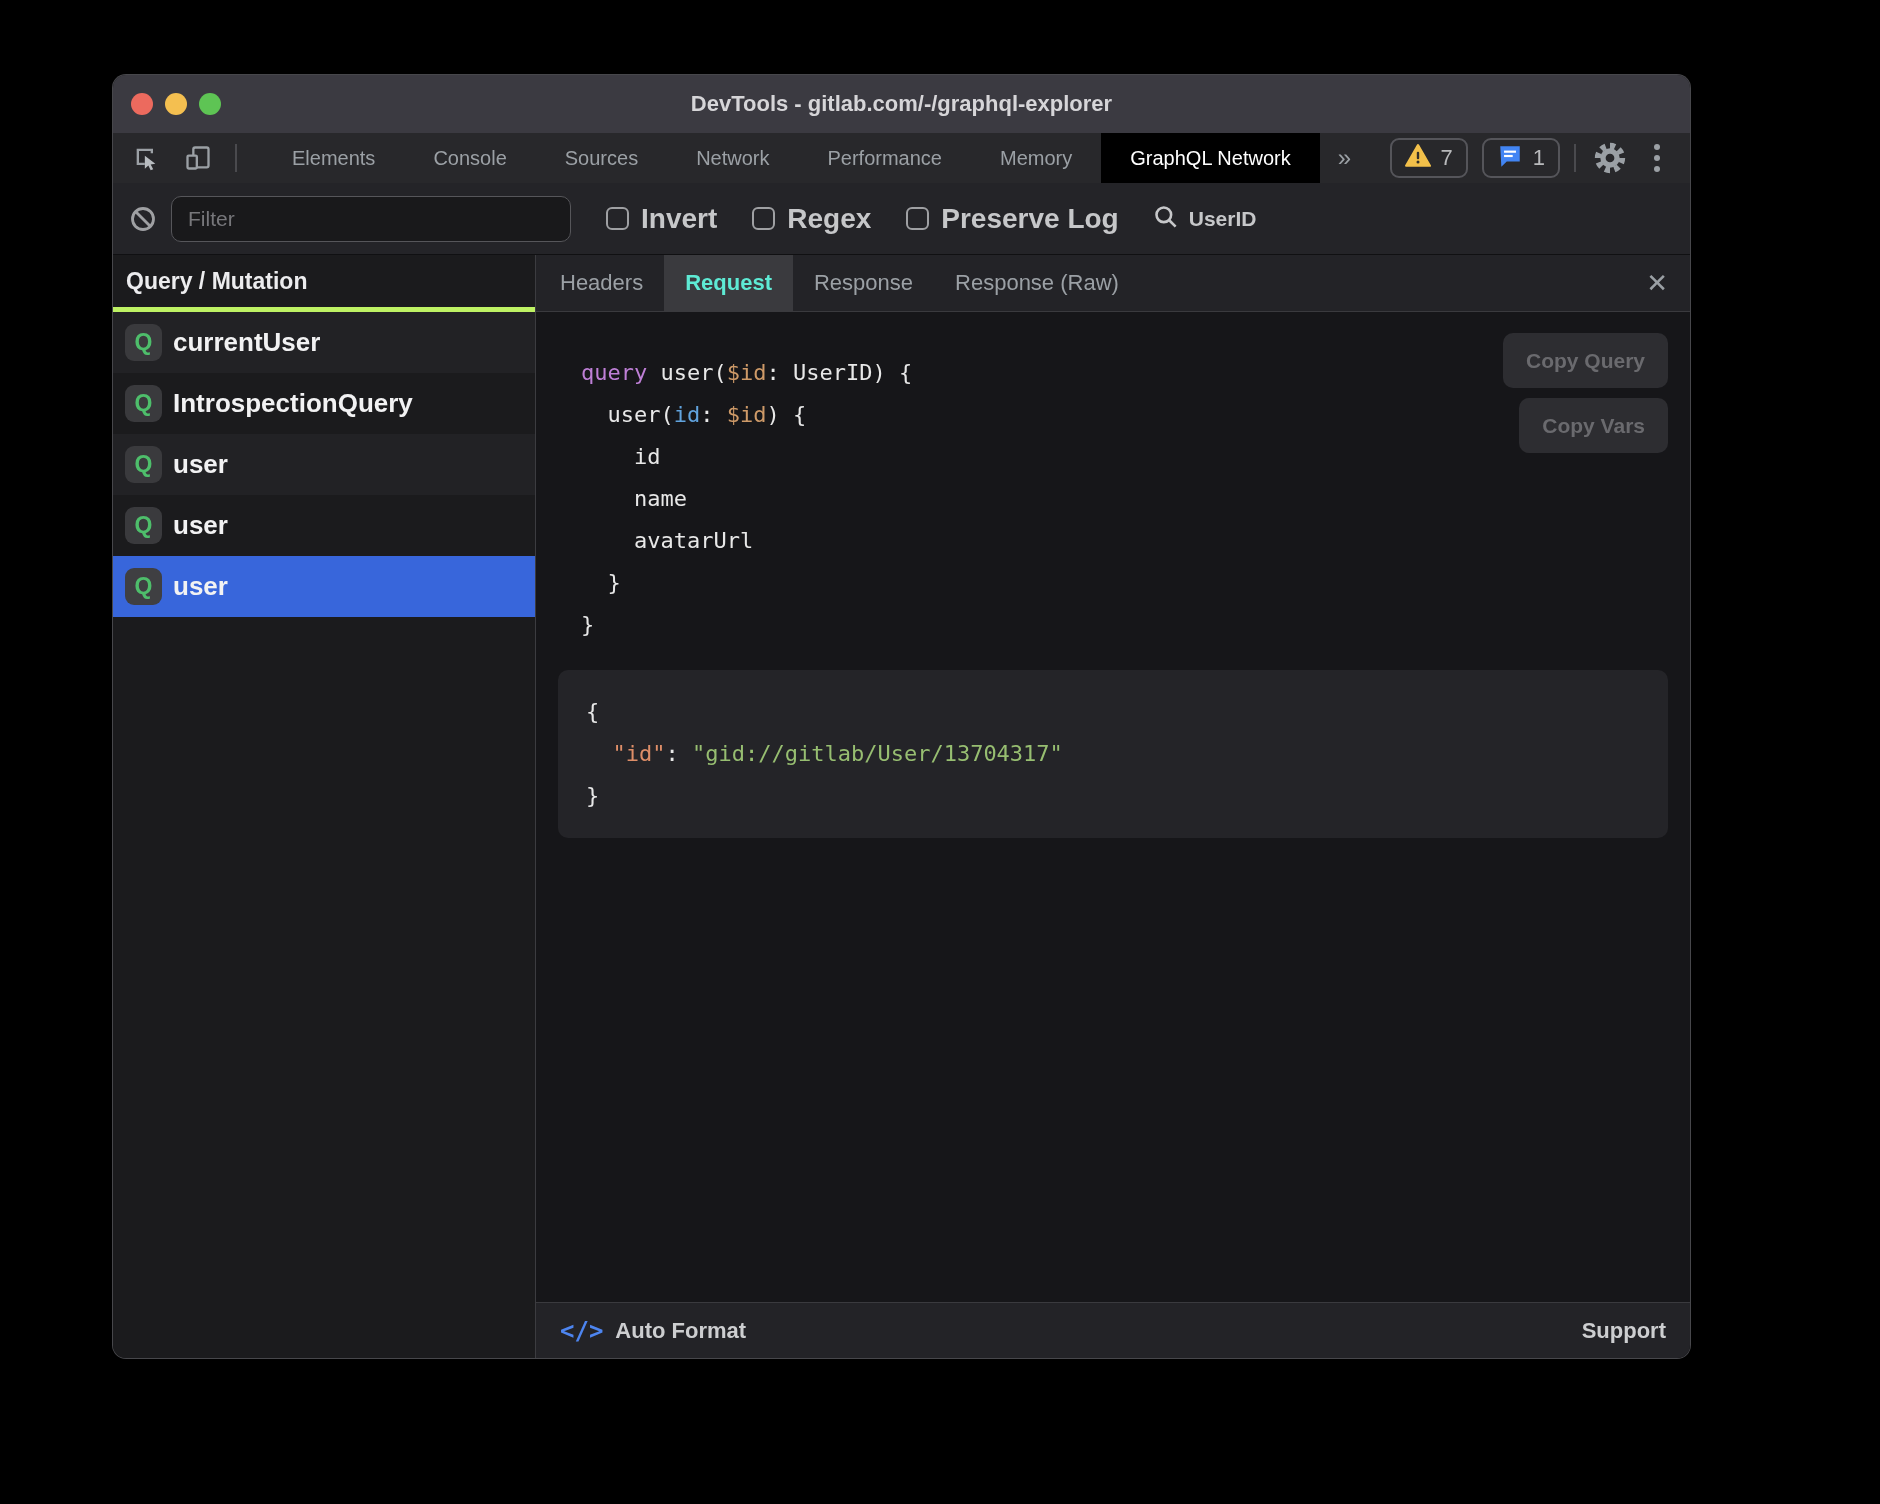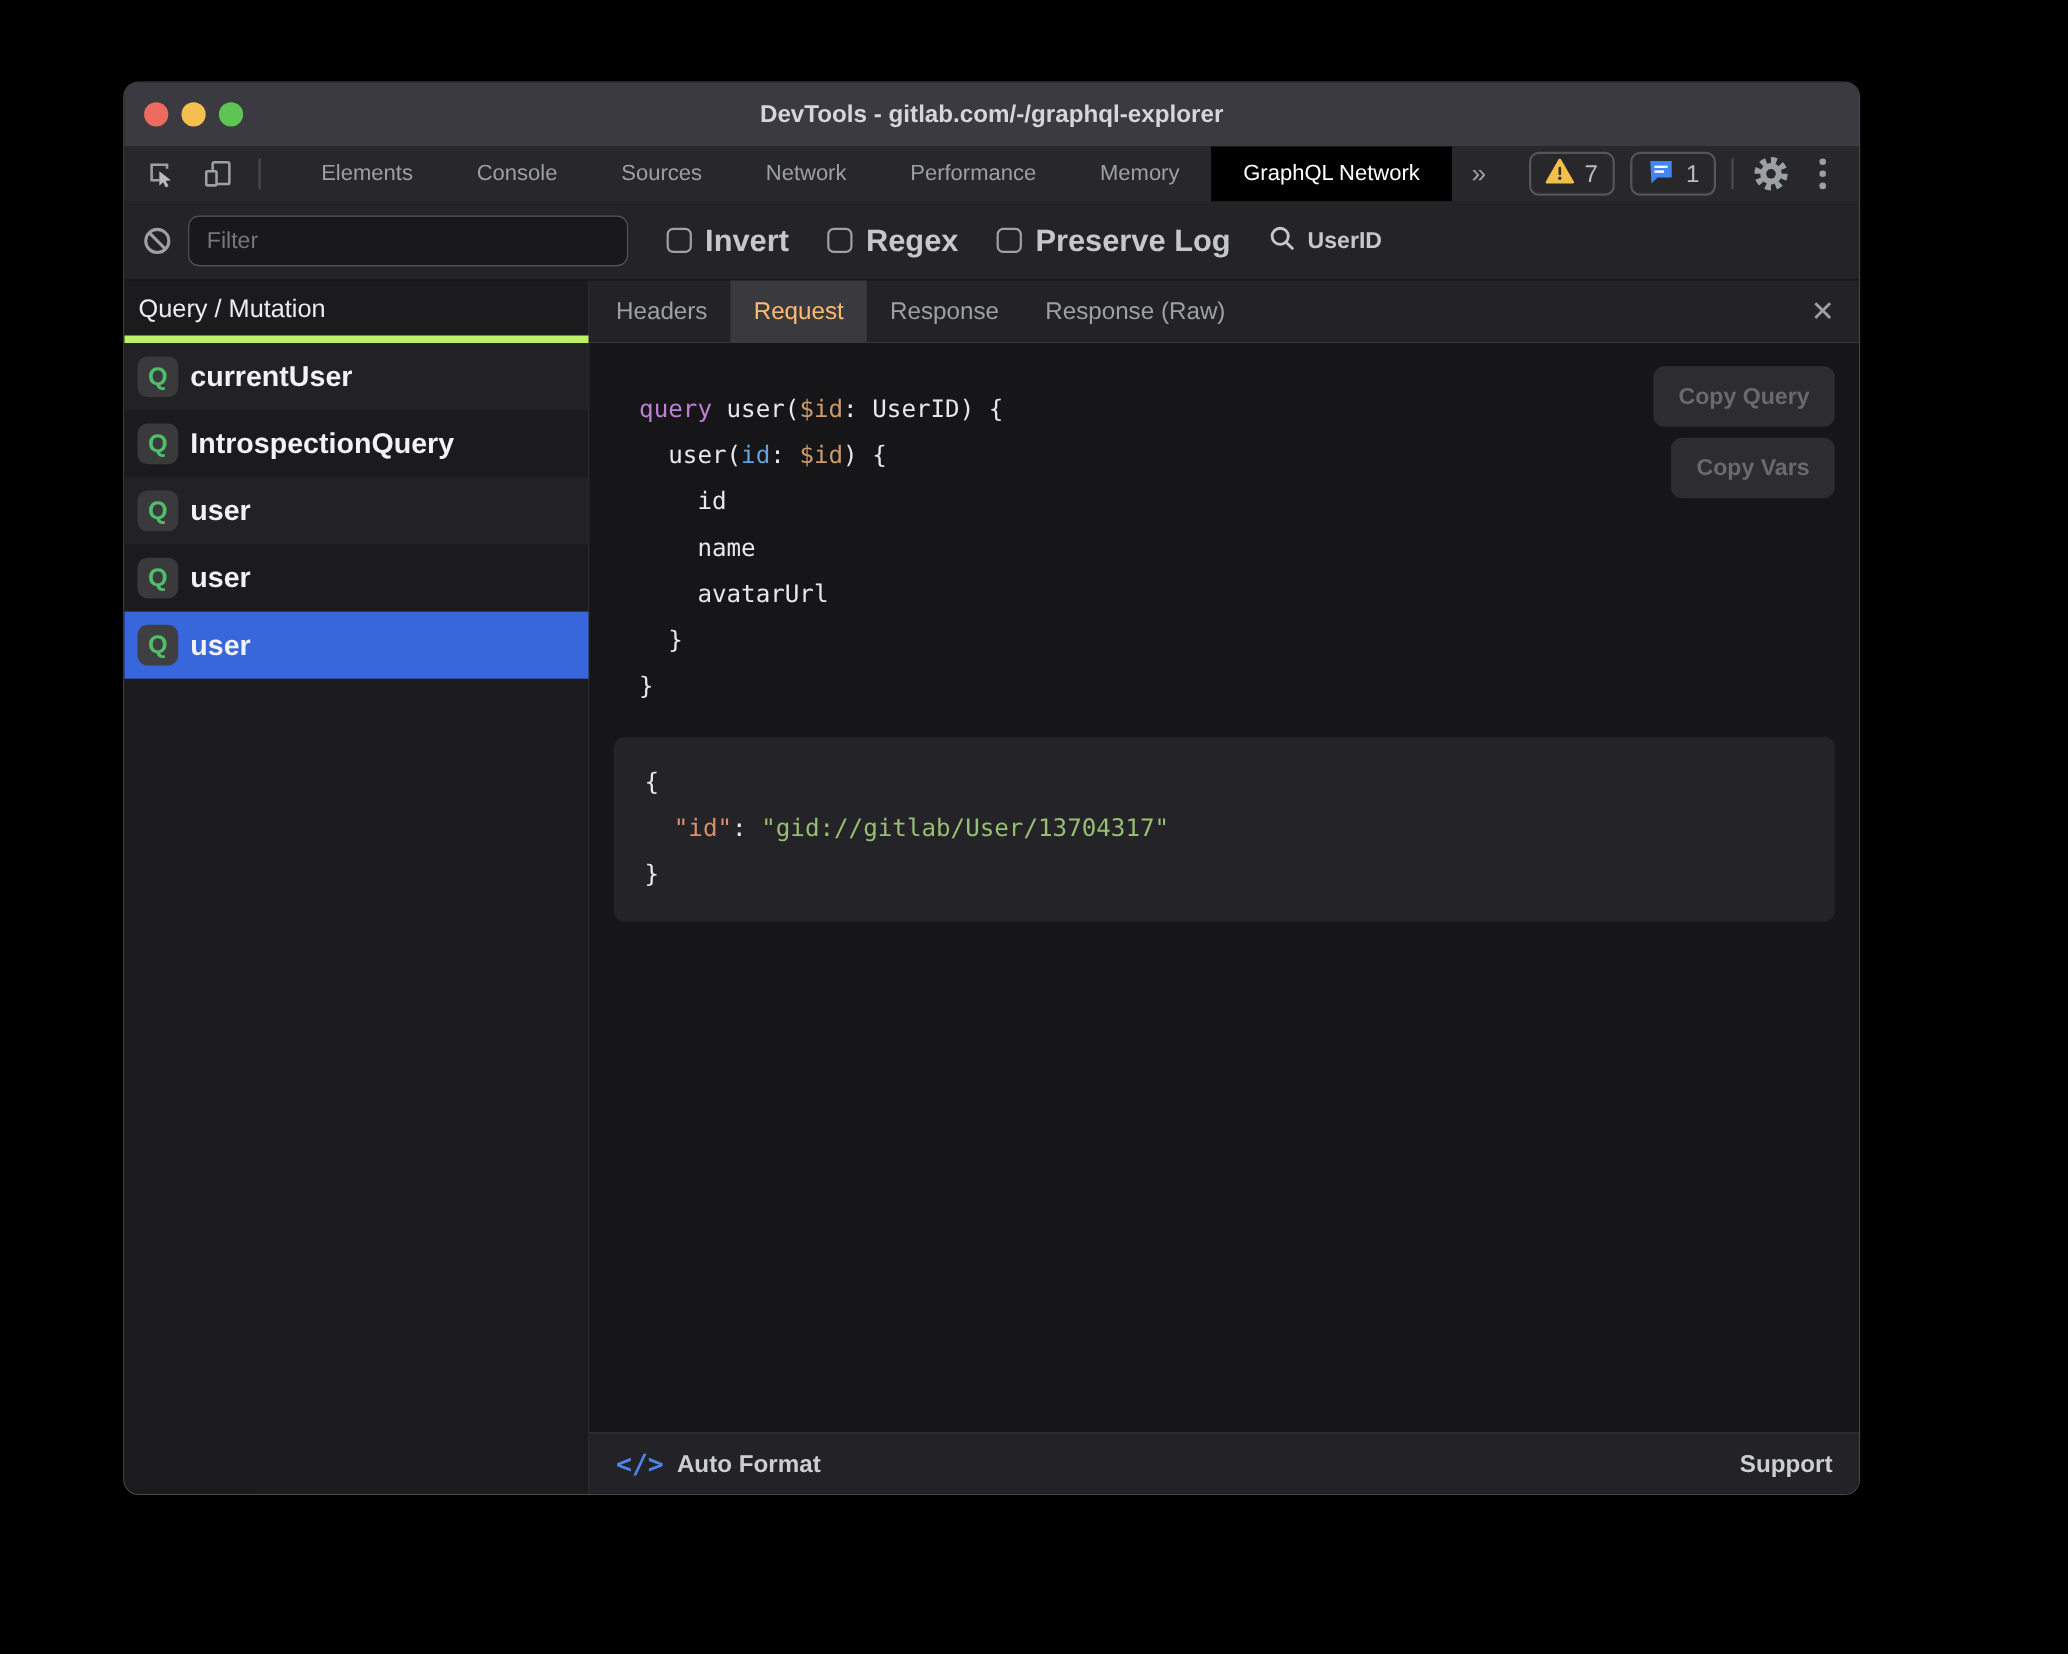--- a/index.html
+++ b/index.html
@@ -45,36 +45,36 @@
   .cb-group{display:flex;align-items:center;margin-left:35px;cursor:pointer;}
   .cb-box{width:23px;height:23px;border:2.5px solid #9FA0A3;border-radius:6px;background:transparent;}
   .cb-label{margin-left:12px;font-size:28px;font-weight:bold;color:#C6C7C9;}
   .search-group{display:flex;align-items:center;margin-left:33px;cursor:pointer;}
   .search-group .lbl{margin-left:10px;font-size:21px;font-weight:bold;color:#C6C7C9;}
   
   .content{flex:1;display:flex;min-height:0;}
   .left-panel{width:423px;flex:0 0 423px;border-right:1px solid #3C3C40;background:var(--panel-bg);
     display:flex;flex-direction:column;}
   .panel-header{height:57px;display:flex;align-items:center;padding-left:13px;font-size:23px;
-    font-weight:normal;color:#ECECEE;border-bottom:7px solid #bef264;flex:0 0 auto;}
+    font-weight:bold;color:#ECECEE;border-bottom:5px solid #bef264;flex:0 0 auto;}
   .query-list{flex:1;}
   .query-item{height:61px;display:flex;align-items:center;padding-left:12px;cursor:pointer;}
   .query-item.alt{background:var(--row-alt-bg);}
   .query-item.selected{background:var(--selected-row-bg);}
   .q-badge{width:37px;height:37px;border-radius:9px;background:#3A3A3D;display:flex;align-items:center;
     justify-content:center;font-size:23px;font-weight:bold;color:var(--q-badge-green);flex:0 0 auto;}
   .query-item.selected .q-badge{background:#3F3F42;}
   .q-label{margin-left:11px;font-size:26px;font-weight:bold;color:#F2F2F3;}
   
   .right-panel{flex:1;display:flex;flex-direction:column;background:var(--code-bg);min-width:0;}
   .detail-tabs{height:57px;background:var(--tabsrow-bg);border-bottom:1px solid #3A3A3E;
     display:flex;align-items:stretch;flex:0 0 auto;}
   .detail-tab{display:flex;align-items:center;padding:0 21px;font-size:22px;color:#9BA0A5;cursor:pointer;}
   .detail-tab:first-child{margin-left:3px;}
-  .detail-tab.active{background:#3A3A3E;color:#fdba74;font-weight:normal;}
+  .detail-tab.active{background:#3A3A3E;color:#5eead4;font-weight:bold;}
   .close-x{margin-left:auto;align-self:center;margin-right:22px;font-size:26px;color:#9BA0A5;cursor:pointer;}
   .code-area{flex:1;position:relative;background:var(--code-bg);min-height:0;}
   .code{font-family:"DejaVu Sans Mono",monospace;font-size:22px;line-height:42px;color:var(--syntax-plain);
     white-space:pre;margin:0;}
   .query-code{margin:40px 0 0 45px;}
   .vars-box{margin:24px 22px 0 22px;background:#242428;border-radius:10px;padding:21px 28px;}
   .tok-kw{color:var(--syntax-keyword);} .tok-var{color:var(--syntax-variable);}
   .tok-attr{color:var(--syntax-attr);} .tok-pl{color:var(--syntax-plain);}
   .tok-key{color:var(--syntax-json-key);} .tok-str{color:var(--syntax-json-string);}
   .copy-btn{position:absolute;right:22px;height:55px;background:#2D2D31;border:none;border-radius:10px;

